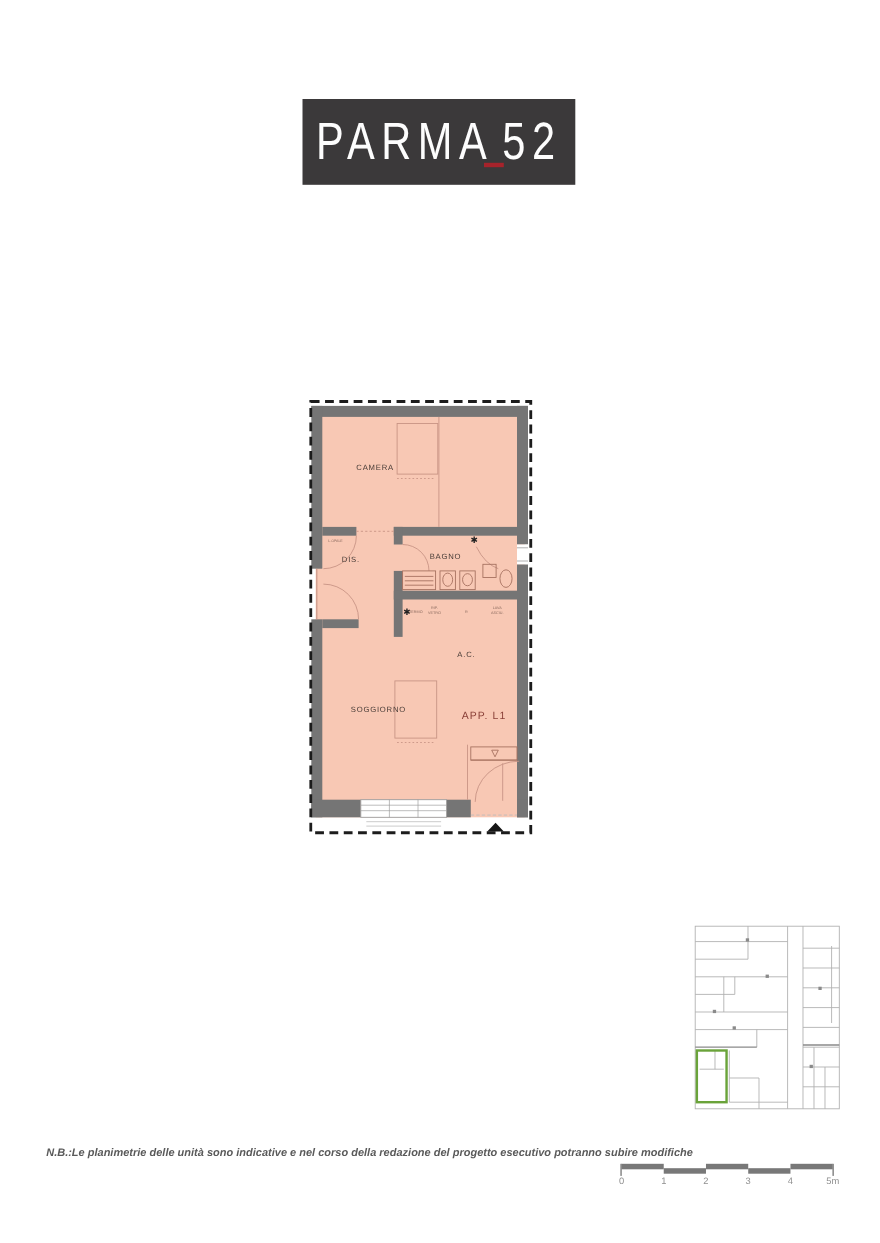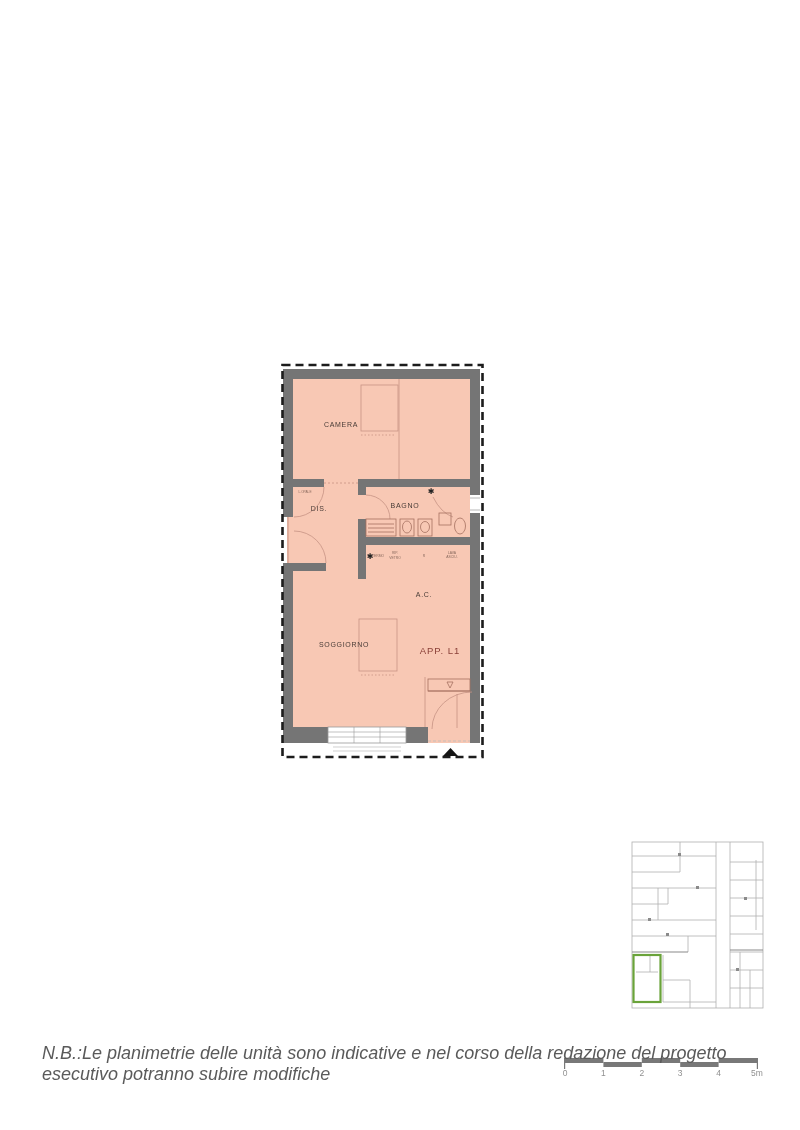--- a/index.html
+++ b/index.html
@@ -19,28 +19,32 @@
   #logo .gap{display:inline-block;width:10px;}
   #logo .redbar{position:absolute;left:165px;top:58px;width:18px;height:3.5px;background:var(--accent-red);}
   
   #main-plan{position:absolute;left:281px;top:361px;}
   #key-plan{position:absolute;left:628px;top:840px;}
   #scale-bar{position:absolute;left:560px;top:1053px;}
   
   #footer{position:absolute;left:42px;top:1036px;width:730px;color:var(--footer-text);}
   #footer .l1{font-size:17px;line-height:21px;}
   #footer .l2{font-size:17px;line-height:21px;margin-top:2px;}
-  #footer .note{font-size:18px;font-style:italic;color:var(--note-text);margin-top:7px;}
+  #footer .note{font-size:10px;font-style:italic;color:var(--note-text);margin-top:7px;font-weight:bold;}
   svg text{font-family:"Liberation Sans",sans-serif;}
 </style>
 </head>
 <body>
 
 <div id="page">
 
+  <div id="logo">
+    <span class="word"><span>PARMA</span><span class="gap"></span><span>52</span></span>
+    <span class="redbar"></span>
+  </div>
 
   <svg id="main-plan" width="208" height="402" viewBox="0 0 208 402">
 
     <rect x="6" y="10" width="190" height="372" fill="var(--room-fill)"></rect>
 
     <g fill="var(--wall-gray)">
       <rect x="2" y="8" width="197" height="10"></rect>
       <rect x="2" y="8" width="10" height="148"></rect>
       <rect x="2" y="202" width="10" height="180"></rect>
       <rect x="189" y="8" width="10" height="126"></rect>

